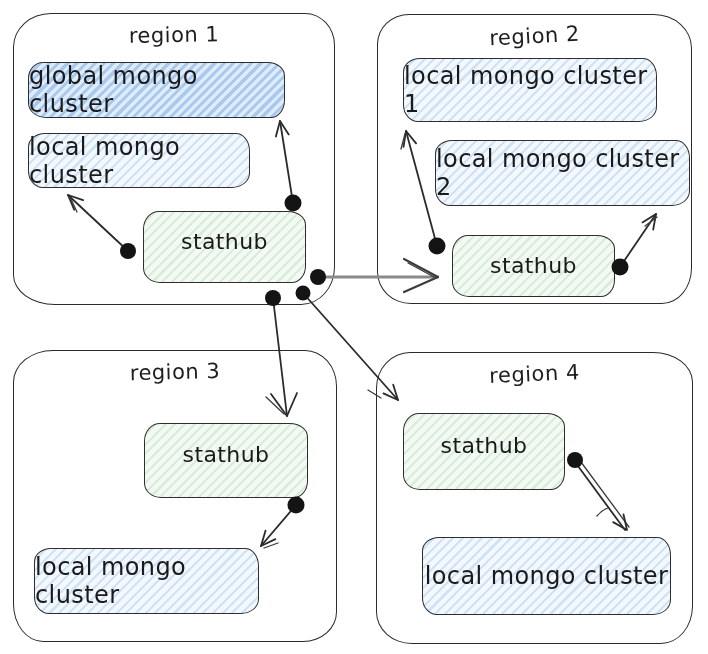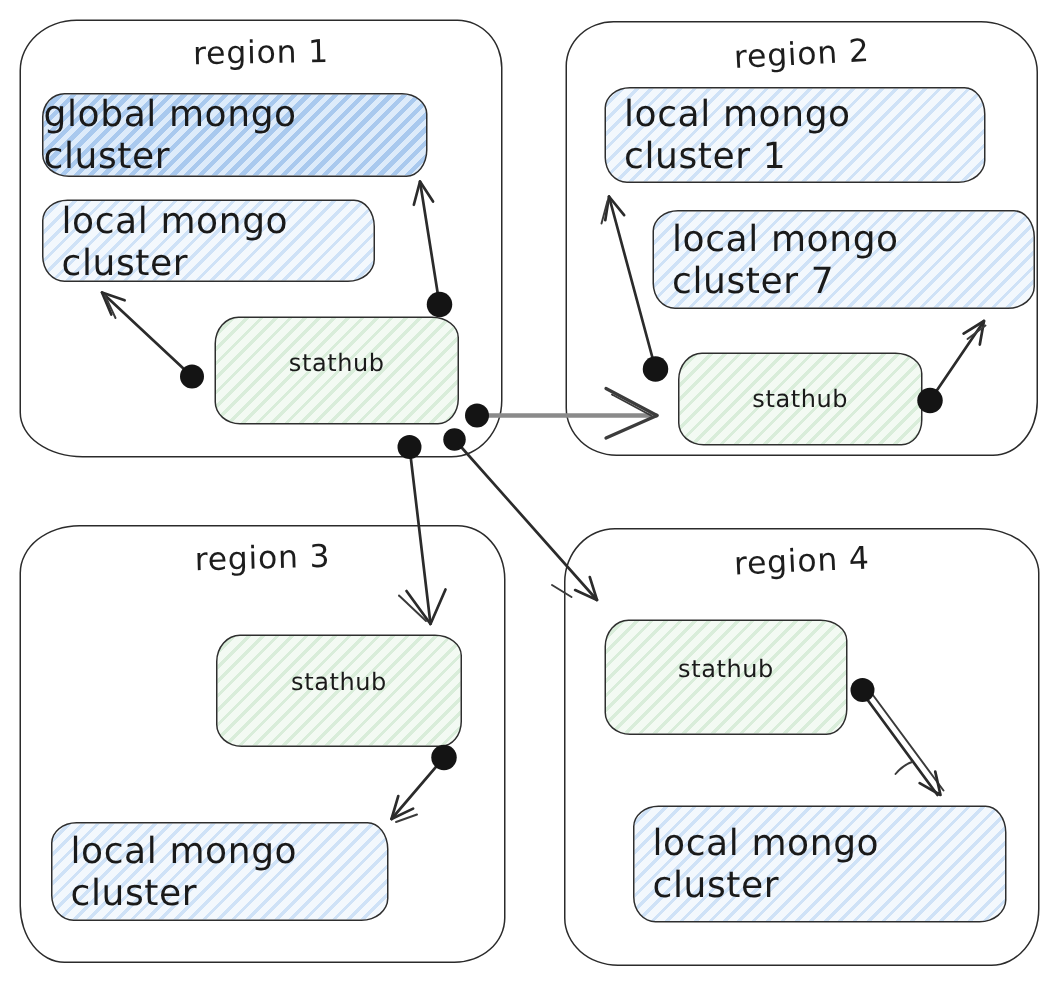--- a/index.html
+++ b/index.html
@@ -44,26 +44,25 @@
     color: #1a1a1a;
     box-sizing: border-box;
   }
   .node--global {
     background: repeating-linear-gradient(135deg, #a9c9ee 0px, #a9c9ee 3px, #ddebfa 3px, #ddebfa 6.5px);
     border-radius: 15px 17px 14px 18px / 16px 14px 18px 15px;
   }
   .node--local {
     background: repeating-linear-gradient(135deg, #cfe2f7 0px, #cfe2f7 2.2px, #f3f8fd 2.2px, #f3f8fd 6.8px);
     border-radius: 17px 14px 18px 15px / 14px 18px 15px 17px;
-    padding-left: 12px;
   }
   .node--stathub {
     background: repeating-linear-gradient(135deg, #d9edda 0px, #d9edda 2.2px, #f3faf3 2.2px, #f3faf3 6.8px);
     border-radius: 16px 18px 14px 17px / 18px 14px 17px 15px;
-    font-size: 16px;
+    font-size: 22px;
     padding-bottom: 12px;
     text-align: right;
   }
   .node--stathub.short { padding-bottom: 2px; }
 
   
   #r1-global  { left: 14px;  top: 48px;  width: 257px; height: 56px; }
   #r1-local   { left: 14px;  top: 119px; width: 222px; height: 55px; }
   #r1-stathub { left: 129px; top: 197px; width: 163px; height: 72px; }
   
@@ -107,21 +106,21 @@
       <span>stathub</span>
     </div>
   </div>
 
   <div class="region" id="region2">
     <div class="region-title tilt-2">region 2</div>
     <div class="node node--local" id="r2-local1">
       <span>local mongo cluster 1</span>
     </div>
     <div class="node node--local" id="r2-local2">
-      <span>local mongo cluster 7</span>
+      <span>local mongo cluster 2</span>
     </div>
     <div class="node node--stathub short" id="r2-stathub">
       <span>stathub</span>
     </div>
   </div>
 
   <div class="region" id="region3">
     <div class="region-title tilt-3">region 3</div>
     <div class="node node--stathub" id="r3-stathub">
       <span>stathub</span>

